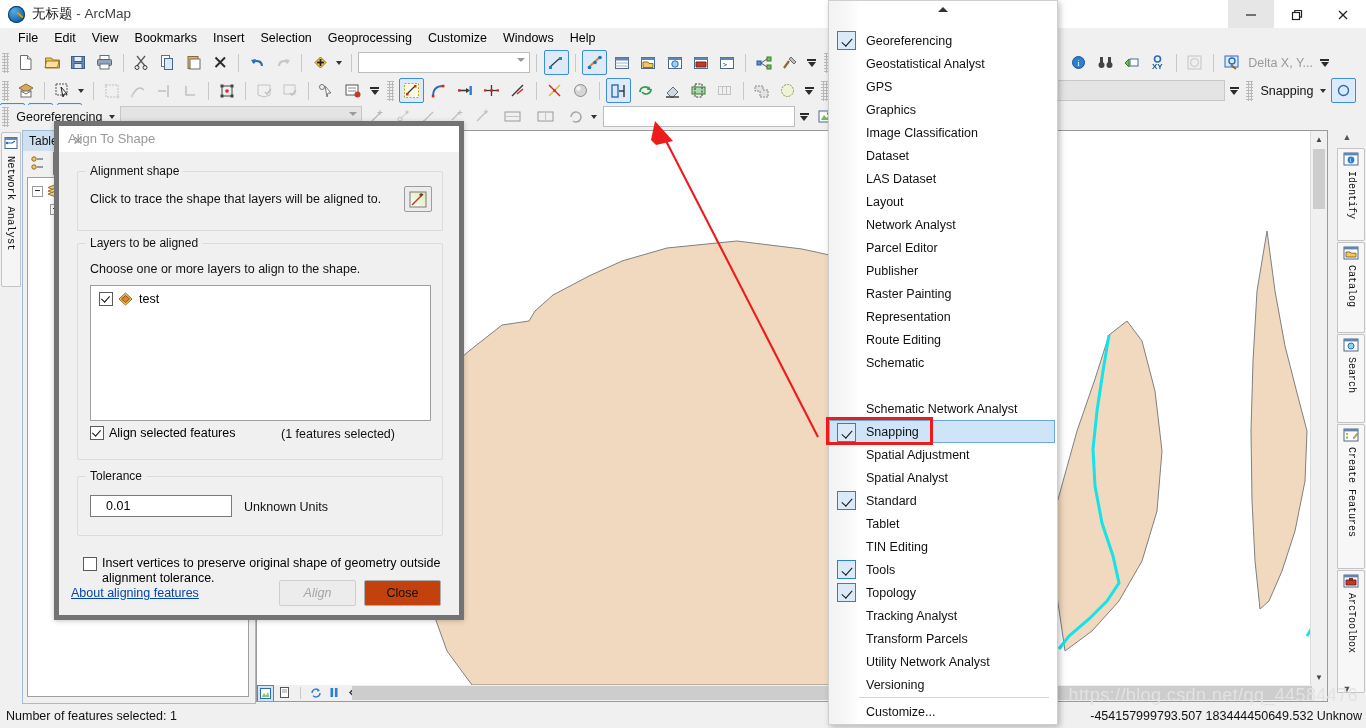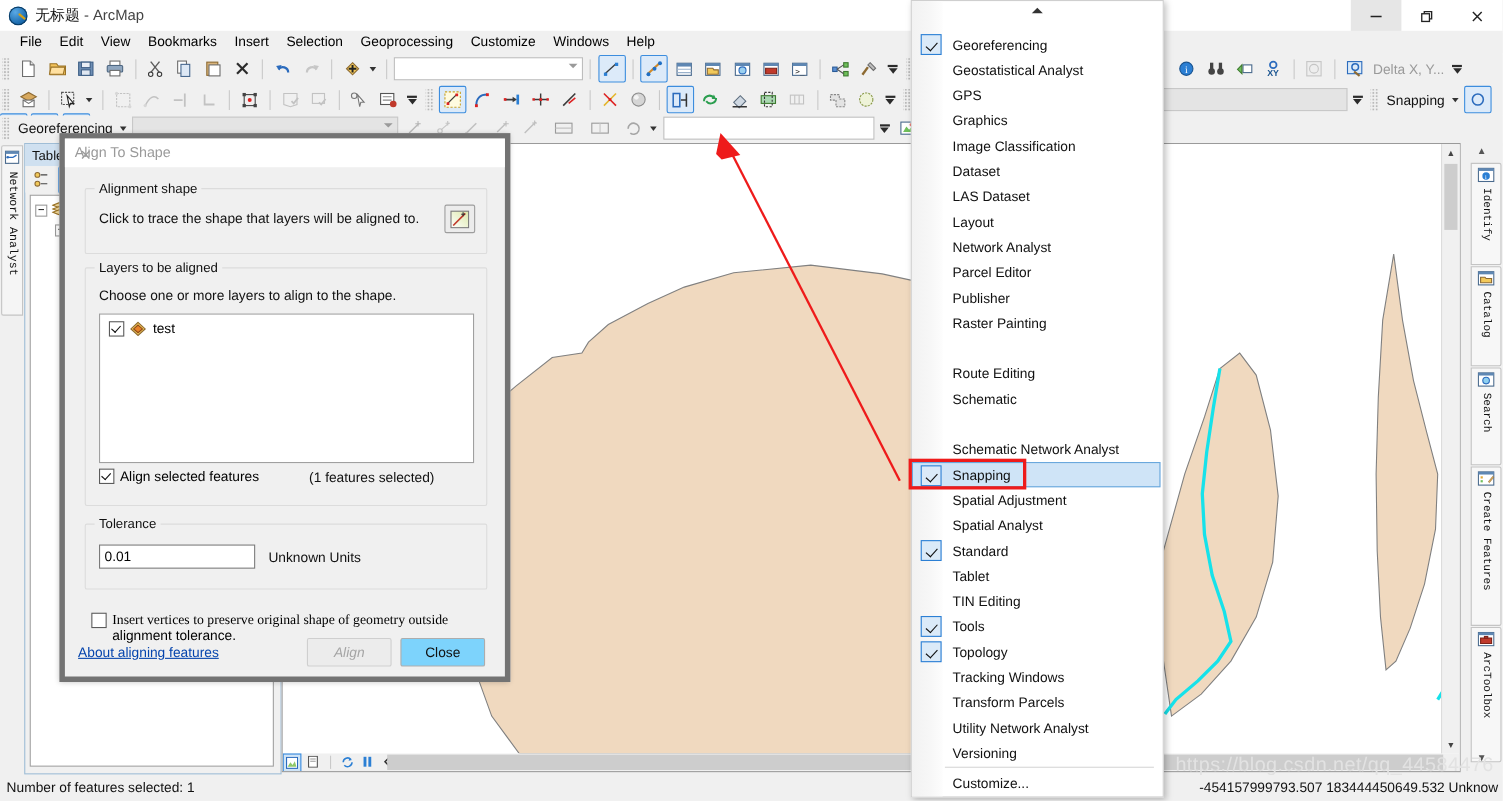--- a/index.html
+++ b/index.html
@@ -122,26 +122,26 @@
     border-radius:2px;display:flex;align-items:center;justify-content:center;}
   .layerlist{position:absolute;background:#fff;border:1px solid #a0a0a0;}
   .layer-row{display:flex;align-items:center;height:18px;padding-left:8px;margin-top:4px;font-size:12.5px;}
   .cbx{width:12px;height:12px;border:1px solid #5b5b5b;background:#fff;position:relative;
     display:inline-block;vertical-align:middle;}
   .cbx.on:after{content:"";position:absolute;left:3px;top:1px;width:4px;height:7px;
     border:solid #111;border-width:0 1.6px 1.6px 0;transform:rotate(42deg);}
   .chk-line{position:absolute;display:flex;align-items:center;font-size:12.5px;}
   .chk-line .cbx{margin-right:5px;}
   .txtinput{position:absolute;background:#fff;border:1px solid #7a7a7a;font-size:12.5px;
-    padding:2px 4px;box-sizing:border-box;color:#000;font-family:"Liberation Sans",sans-serif;}
+    padding:2px 15px;box-sizing:border-box;color:#000;font-family:"Liberation Sans",sans-serif;}
   .linklike{position:absolute;font-size:12.5px;color:#0645ad;text-decoration:underline;}
   .dbtn{position:absolute;height:24px;border:1px solid #adadad;background:#e8e8e8;border-radius:2px;
     display:flex;align-items:center;justify-content:center;font-size:12.5px;color:#111;}
   .dbtn.disabled{color:#a5a5a5;background:#ececec;border-color:#cfcfcf;font-style:italic;}
-  .dbtn.plain{background:#7dd3fc;border-color:#adadad;text-align:center;}
+  .dbtn.plain{background:#c2410c;border-color:#adadad;text-align:center;}
 
   
   .menupop{position:absolute;left:828px;top:0;width:230px;height:725px;background:#fff;
     border:1px solid #cfcfcf;box-shadow:2px 2px 6px rgba(0,0,0,.25);box-sizing:border-box;}
   .menupop .gutter{position:absolute;left:0;top:0;width:28px;height:100%;
     background:linear-gradient(to right,#f2f2f2 0%,#f7f7f7 60%,#fdfdfd 100%);}
   .scroll-up{position:absolute;left:0;top:0;width:228px;height:16px;display:flex;
     align-items:center;justify-content:center;}
   .scroll-up b{width:0;height:0;border-left:5px solid transparent;border-right:5px solid transparent;
     border-bottom:5px solid #333;display:block;}
@@ -1036,21 +1036,21 @@
 
     <div class="group" style="left:18px;top:350px;width:364px;height:58px;">
       <span class="glabel">Tolerance</span>
       <input class="txtinput" style="left: 12px; top: 18px; width: 142px; height: 22px;" value="0.01">
       <span class="gtext" style="left:166px;top:23px;">Unknown Units</span>
     </div>
 
     <div class="chk-line" style="left:24px;top:430px;align-items:flex-start;">
       <span class="cbx" style="margin-top:1px;"></span>
       <span style="display:block;line-height:15px;">
-        <span style="display:block;font-family:Liberation Serif, serif;">Insert vertices to preserve original shape of geometry outside</span>
+        <span style="display:block;">Insert vertices to preserve original shape of geometry outside</span>
         <span style="display:block;">alignment tolerance.</span>
       </span>
     </div>
 
     <a class="linklike" href="#" style="left:12px;top:460px;">About aligning features</a>
     <div class="dbtn disabled" style="left:220px;top:454px;width:75px;">Align</div>
     <div class="dbtn plain" style="left:305px;top:454px;width:75px;">Close</div>
   </div>
 
   <div class="menupop">
@@ -1100,20 +1100,24 @@
         <span class="mlabel">Parcel Editor</span>
       </div>
     <div class="mitem" style="top:258px">
         <span class="mchk"></span>
         <span class="mlabel">Publisher</span>
       </div>
     <div class="mitem" style="top:281px">
         <span class="mchk"></span>
         <span class="mlabel">Raster Painting</span>
       </div>
+    <div class="mitem" style="top:304px">
+        <span class="mchk"></span>
+        <span class="mlabel">Representation</span>
+      </div>
     <div class="mitem" style="top:327px">
         <span class="mchk"></span>
         <span class="mlabel">Route Editing</span>
       </div>
     <div class="mitem" style="top:350px">
         <span class="mchk"></span>
         <span class="mlabel">Schematic</span>
       </div>
     <div class="mitem" style="top:396px">
         <span class="mchk"></span>
@@ -1146,21 +1150,21 @@
     <div class="mitem" style="top:557px">
         <span class="mchk on"></span>
         <span class="mlabel">Tools</span>
       </div>
     <div class="mitem" style="top:580px">
         <span class="mchk on"></span>
         <span class="mlabel">Topology</span>
       </div>
     <div class="mitem" style="top:603px">
         <span class="mchk"></span>
-        <span class="mlabel">Tracking Windows</span>
+        <span class="mlabel">Tracking Analyst</span>
       </div>
     <div class="mitem" style="top:626px">
         <span class="mchk"></span>
         <span class="mlabel">Transform Parcels</span>
       </div>
     <div class="mitem" style="top:649px">
         <span class="mchk"></span>
         <span class="mlabel">Utility Network Analyst</span>
       </div>
     <div class="mitem" style="top:672px">

